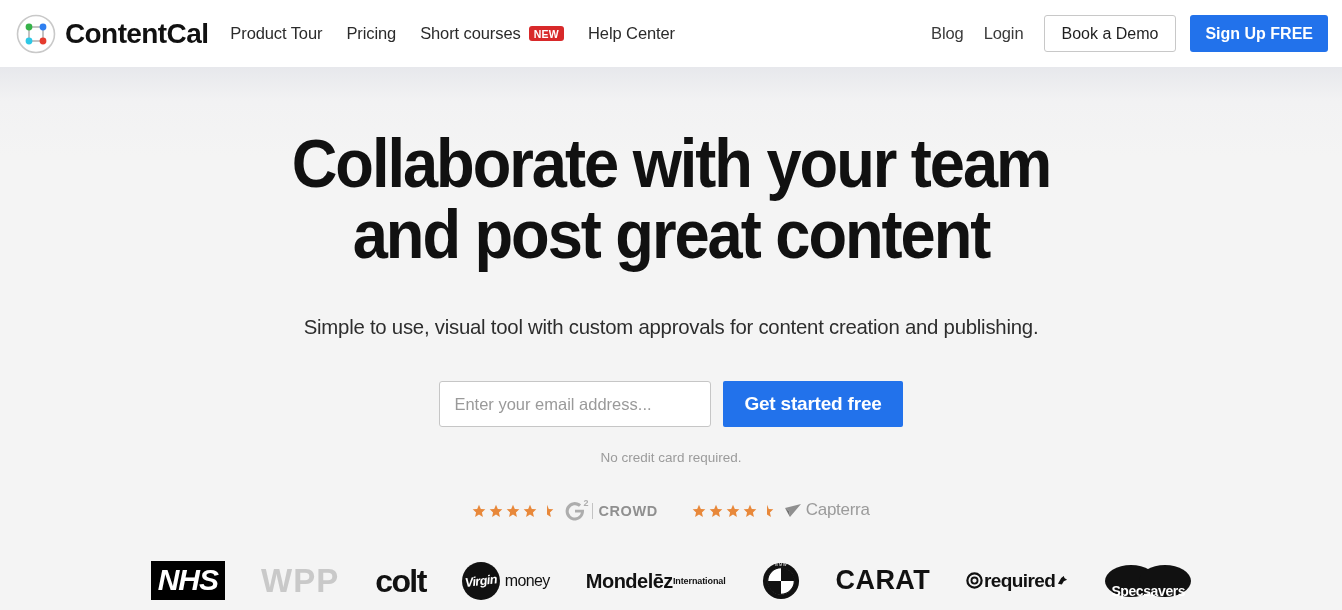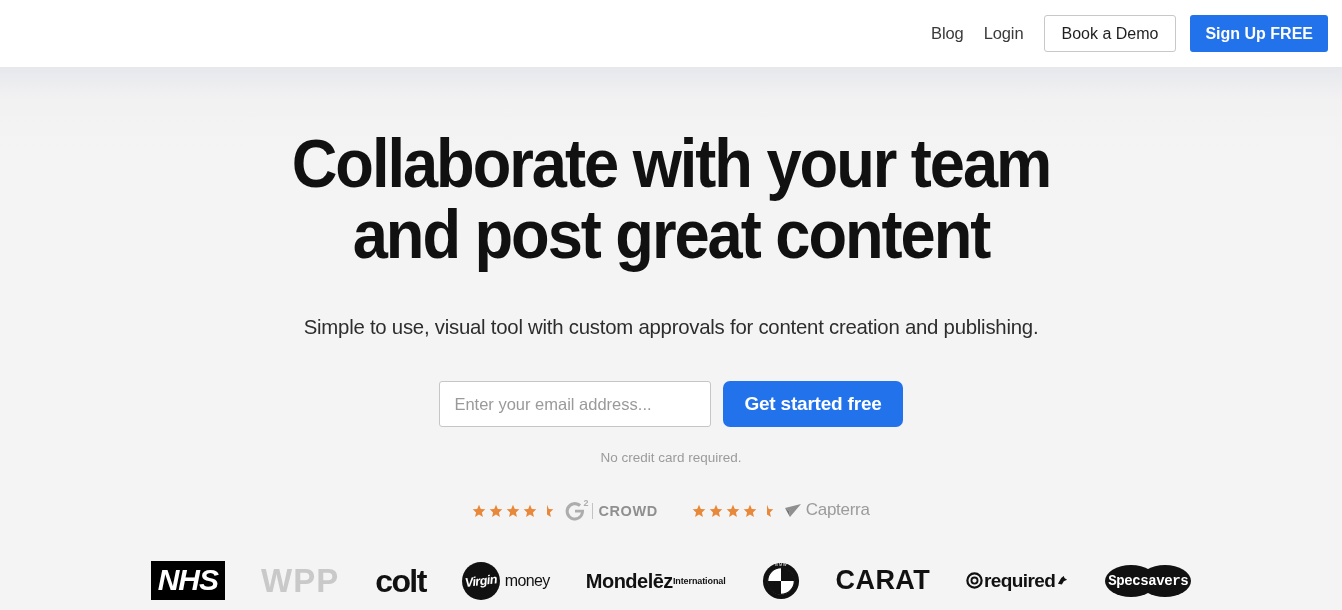--- a/index.html
+++ b/index.html
@@ -159,21 +159,21 @@
     font-family: inherit;
     color: #333;
     padding: 0 14px;
     outline: none;
   }
   .email-input::placeholder { color: #9a9a9a; }
   .btn-started {
     height: 46px;
     margin-left: 12px;
     border: 0;
-    border-radius: 7px;
+    border-radius: 2px;
     background: #2272eb;
     color: #ffffff;
     font-size: 19px;
     font-weight: 700;
     font-family: inherit;
     letter-spacing: -0.2px;
     padding: 0 21px;
     cursor: pointer;
   }
   .no-card {
@@ -308,23 +308,22 @@
     line-height: 1;
     color: #111;
     display: flex;
     align-items: center;
   }
   .specsavers {
     position: relative;
     width: 86px;
     height: 34px;
     display: flex;
-    align-items: center;
+    align-items: flex-end;
     justify-content: center;
-    font-family: Liberation Mono, monospace;
   }
   .specsavers .blob {
     position: absolute;
     background: #111;
     border-radius: 50%;
     width: 52px;
     height: 32px;
     top: 1px;
   }
   .specsavers .blob.left { left: 0; }
@@ -337,21 +336,41 @@
     font-weight: 700;
     letter-spacing: -0.4px;
     line-height: 1;
   }
 </style>
 </head>
 <body>
 
 <header class="header">
 
-
+  <a class="brand" href="#">
+    <svg class="brand-mark" viewBox="0 0 40 40">
+      <circle cx="20" cy="20" r="18.5" fill="#ffffff" stroke="#c9c9c9" stroke-width="1.6"></circle>
+      <rect x="13" y="13" width="14" height="14" fill="none" stroke="#b5b5b5" stroke-width="1.6"></rect>
+      <circle cx="13" cy="13" r="3.4" fill="#36b24a"></circle>
+      <circle cx="27" cy="13" r="3.4" fill="#2f7ff0"></circle>
+      <circle cx="13" cy="27" r="3.4" fill="#2ec8e6"></circle>
+      <circle cx="27" cy="27" r="3.4" fill="#e53b2e"></circle>
+    </svg>
+    <span class="brand-name">ContentCal</span>
+  </a>
+
+  <nav class="nav">
+    <a class="nav-link" href="#">Product Tour</a>
+    <a class="nav-link" href="#">Pricing</a>
+    <span class="nav-item-with-badge">
+      <a class="nav-link" href="#">Short courses</a>
+      <span class="badge-new">NEW</span>
+    </span>
+    <a class="nav-link" href="#">Help Center</a>
+  </nav>
 
   <div class="header-right">
     <a class="nav-link" href="#">Blog</a>
     <a class="nav-link" href="#">Login</a>
     <button class="btn-demo">Book a Demo</button>
     <button class="btn-signup">Sign Up FREE</button>
   </div>
 
 </header>
 

